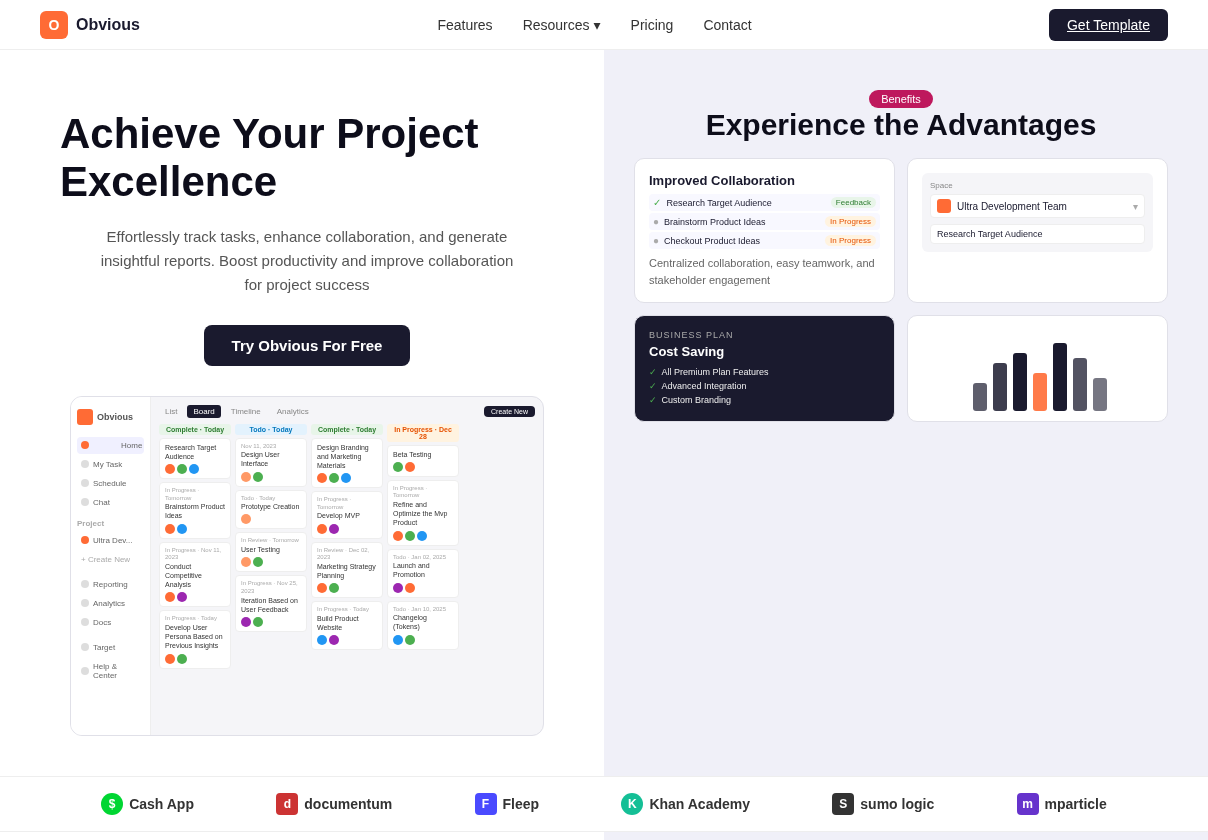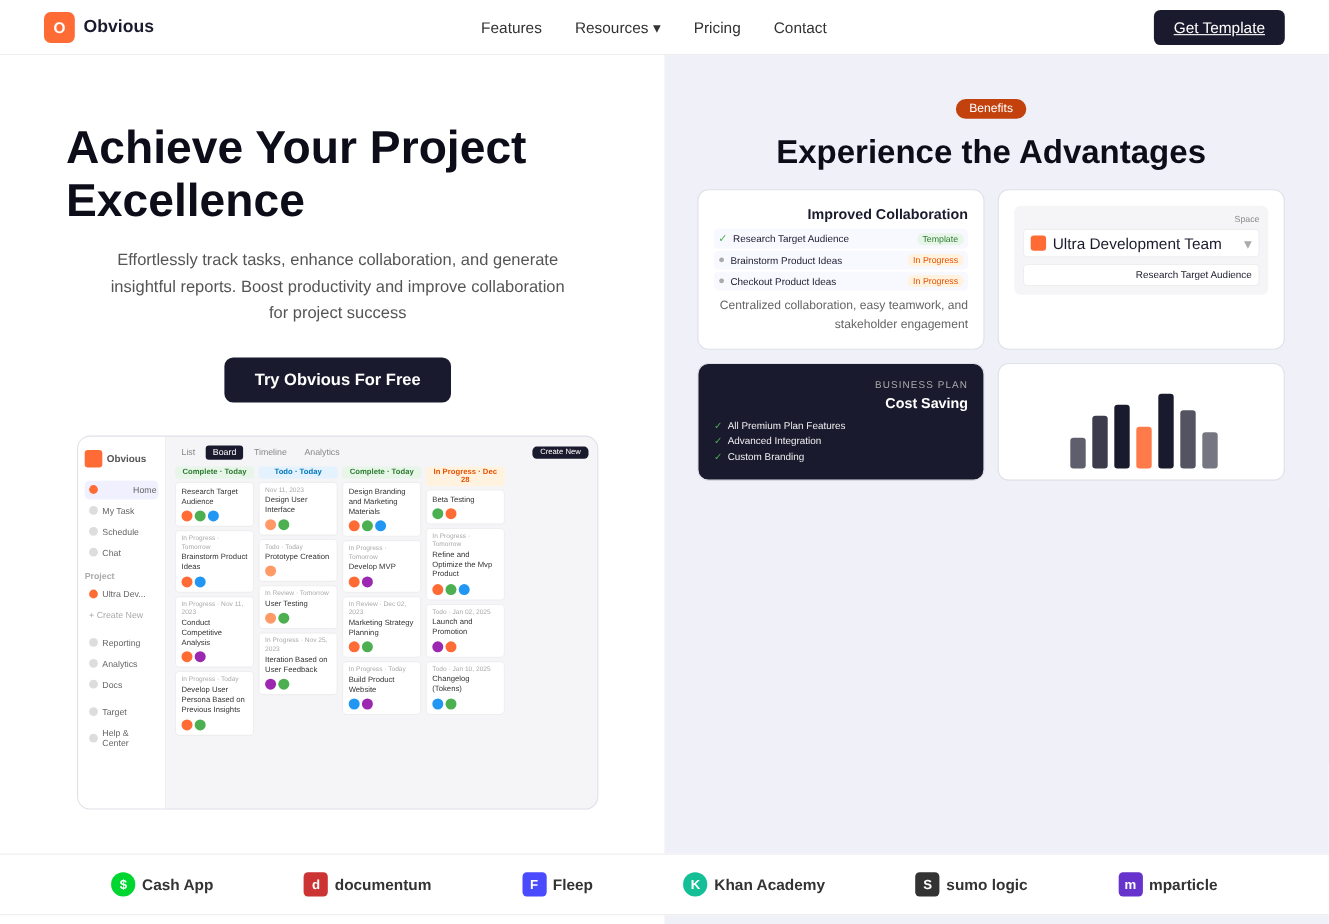--- a/index.html
+++ b/index.html
@@ -206,47 +206,45 @@
 
     
     .hero-right {
       background: #f0f0f8;
       padding: 40px 40px 40px 30px;
       display: flex;
       flex-direction: column;
     }
     .badge-pill {
       display: inline-block;
-      background: #c2410c;
+      background: #be185d;
       color: white;
       font-size: 11px;
       padding: 3px 12px;
       border-radius: 20px;
-      margin-bottom: 14px;
       align-self: center;
     }
     .benefits-title {
       font-size: 30px;
       font-weight: 800;
       text-align: center;
       margin-bottom: 16px;
       color: #0d0d1a;
     }
     .benefits-sub {
       font-size: 13px;
       color: #555;
       text-align: center;
       margin-bottom: 20px;
       line-height: 1.5;
     }
     .benefits-cards {
       display: grid;
       grid-template-columns: 1fr 1fr;
       gap: 12px;
-      text-align: right;
     }
     .benefit-card {
       background: white;
       border-radius: 10px;
       padding: 14px;
       border: 1px solid #e0e0e8;
     }
     .benefit-card.dark {
       background: #1a1a2e;
       color: white;
@@ -588,40 +586,40 @@
     <h2 class="benefits-title">Experience the Advantages</h2>
 
     <div class="benefits-cards">
 
       <div class="benefit-card">
         <div class="benefit-card-title">Improved Collaboration</div>
         <div class="mini-task-items">
           <div class="mini-task-row">
             <span class="mini-check">✓</span>
             <span style="font-size:9px;">Research Target Audience</span>
-            <span class="mini-status">Template</span>
+            <span class="mini-status">Feedback</span>
           </div>
           <div class="mini-task-row">
             <span class="mini-check" style="color:#aaa;">●</span>
             <span style="font-size:9px;">Brainstorm Product Ideas</span>
             <span class="mini-status inprog">In Progress</span>
           </div>
           <div class="mini-task-row">
             <span class="mini-check" style="color:#aaa;">●</span>
             <span style="font-size:9px;">Checkout Product Ideas</span>
             <span class="mini-status inprog">In Progress</span>
           </div>
         </div>
         <div class="benefit-card-desc">Centralized collaboration, easy teamwork, and stakeholder engagement</div>
       </div>
 
       <div class="benefit-card" style="font-size:10px;">
         <div style="background:#f5f5f8; border-radius:6px; padding:8px; margin-bottom:8px;">
           <div style="font-size:8px; color:#888; margin-bottom:4px;">Space</div>
-          <div style="display:flex; align-items:center; gap:6px; background:white; border-radius:4px; padding:4px 6px; font-size:14px; border:1px solid #eee;">
+          <div style="display:flex; align-items:center; gap:6px; background:white; border-radius:4px; padding:4px 6px; font-size:10px; border:1px solid #eee;">
             <div style="width:14px;height:14px;background:#ff6b35;border-radius:3px;"></div>
             <span>Ultra Development Team</span>
             <span style="margin-left:auto; color:#aaa;">▾</span>
           </div>
           <div style="margin-top:6px; background:white; border-radius:4px; padding:4px 6px; font-size:9px; border:1px solid #eee;">
             <span>Research Target Audience</span>
           </div>
         </div>
       </div>
 

